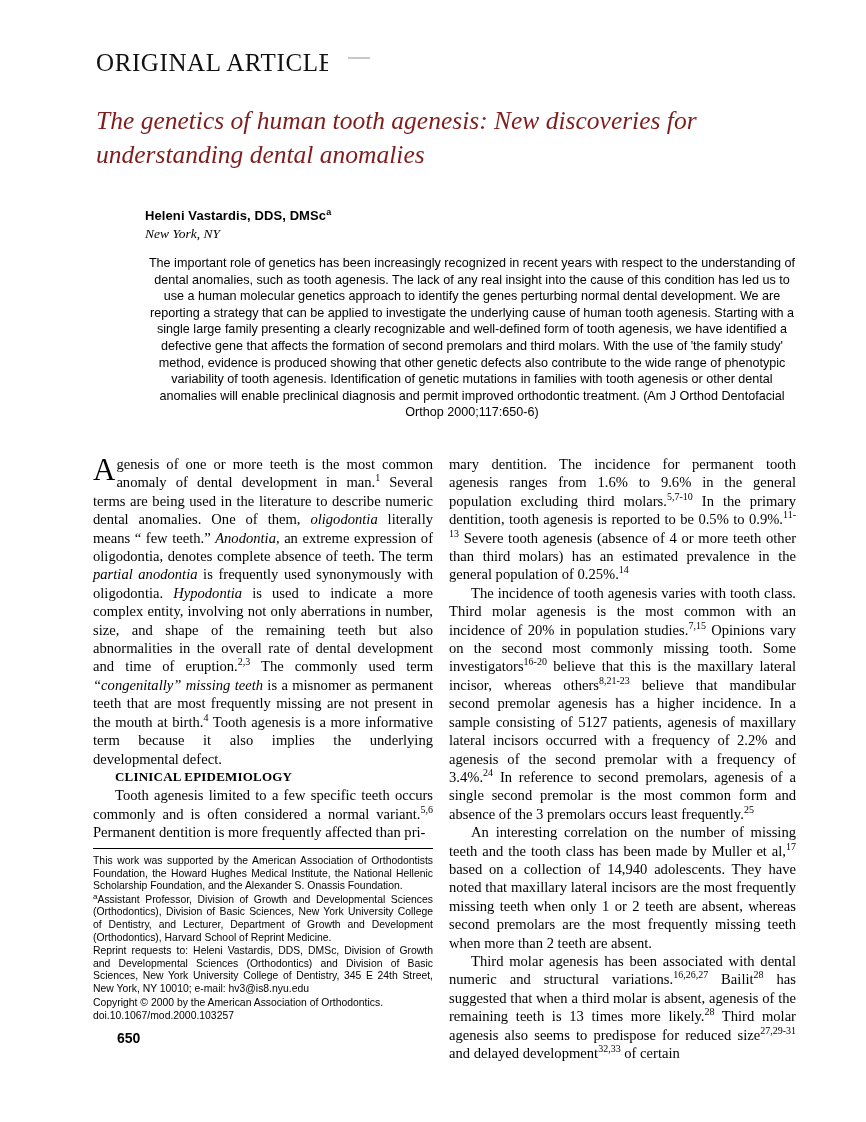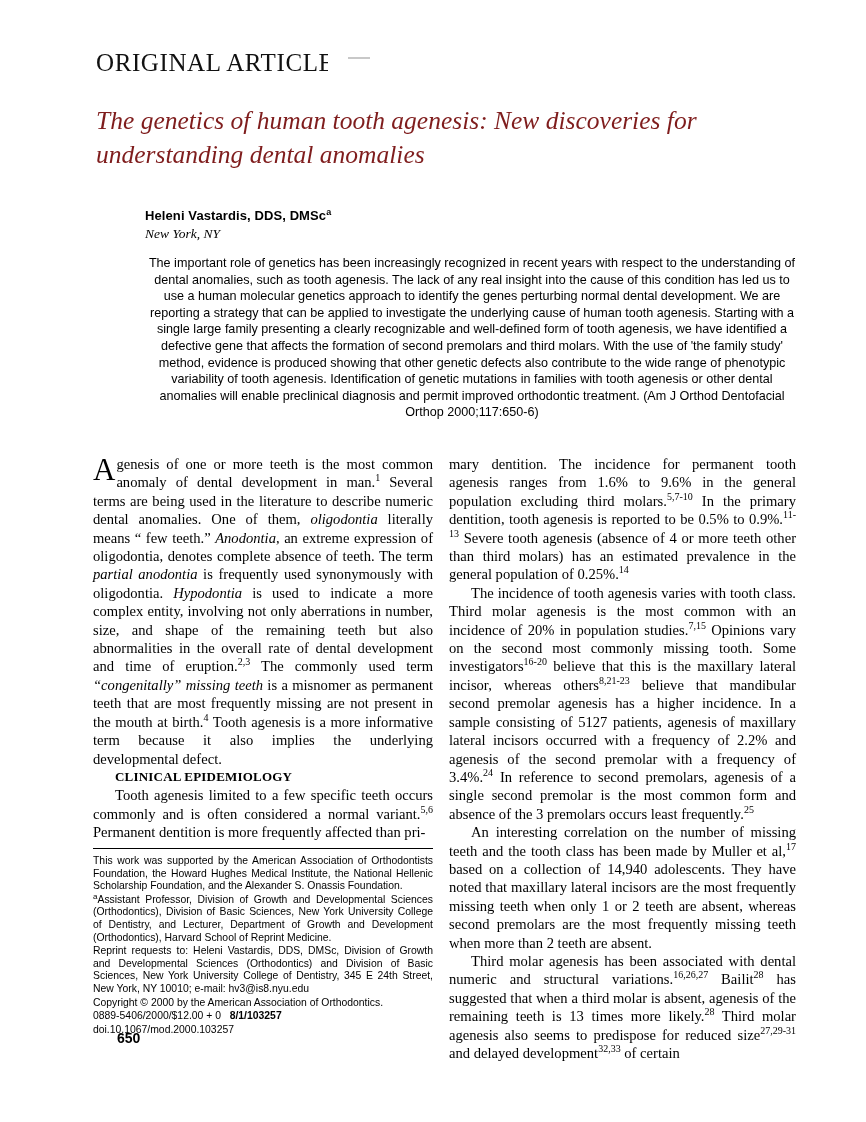--- a/index.html
+++ b/index.html
@@ -252,19 +252,18 @@
 
     <p><span>Third molar agenesis has been associated with dental numeric and structural variations.</span><sup>16,26,27</sup><span> Bailit</span><sup>28</sup><span> has suggested that when a third molar is absent, agenesis of the remaining teeth is 13 times more likely.</span><sup>28</sup><span> Third molar agenesis also seems to predispose for reduced size</span><sup>27,29-31</sup><span> and delayed development</span><sup>32,33</sup><span> of certain</span></p>
   </div>
 
   <div class="footnotes">
     <div class="rule"></div>
     <p>This work was supported by the American Association of Orthodontists Foundation, the Howard Hughes Medical Institute, the National Hellenic Scholarship Foundation, and the Alexander S. Onassis Foundation.</p>
     <p><sup>a</sup><span>Assistant Professor, Division of Growth and Developmental Sciences (Orthodontics), Division of Basic Sciences, New York University College of Dentistry, and Lecturer, Department of Growth and Development (Orthodontics), Harvard School of Reprint Medicine.</span></p>
     <p>Reprint requests to: Heleni Vastardis, DDS, DMSc, Division of Growth and Developmental Sciences (Orthodontics) and Division of Basic Sciences, New York University College of Dentistry, 345 E 24th Street, New York, NY 10010; e-mail: hv3@is8.nyu.edu</p>
     <p>Copyright © 2000 by the American Association of Orthodontics.</p>
-    <p><span>0889-5406/2000/$12.00 + 0</span>&nbsp;&nbsp;&nbsp;<b>8/1/103257</b></p>
     <p>doi.10.1067/mod.2000.103257</p>
   </div>
 
   <div class="page-number">650</div>
 
 </div>
 
 </body></html>

